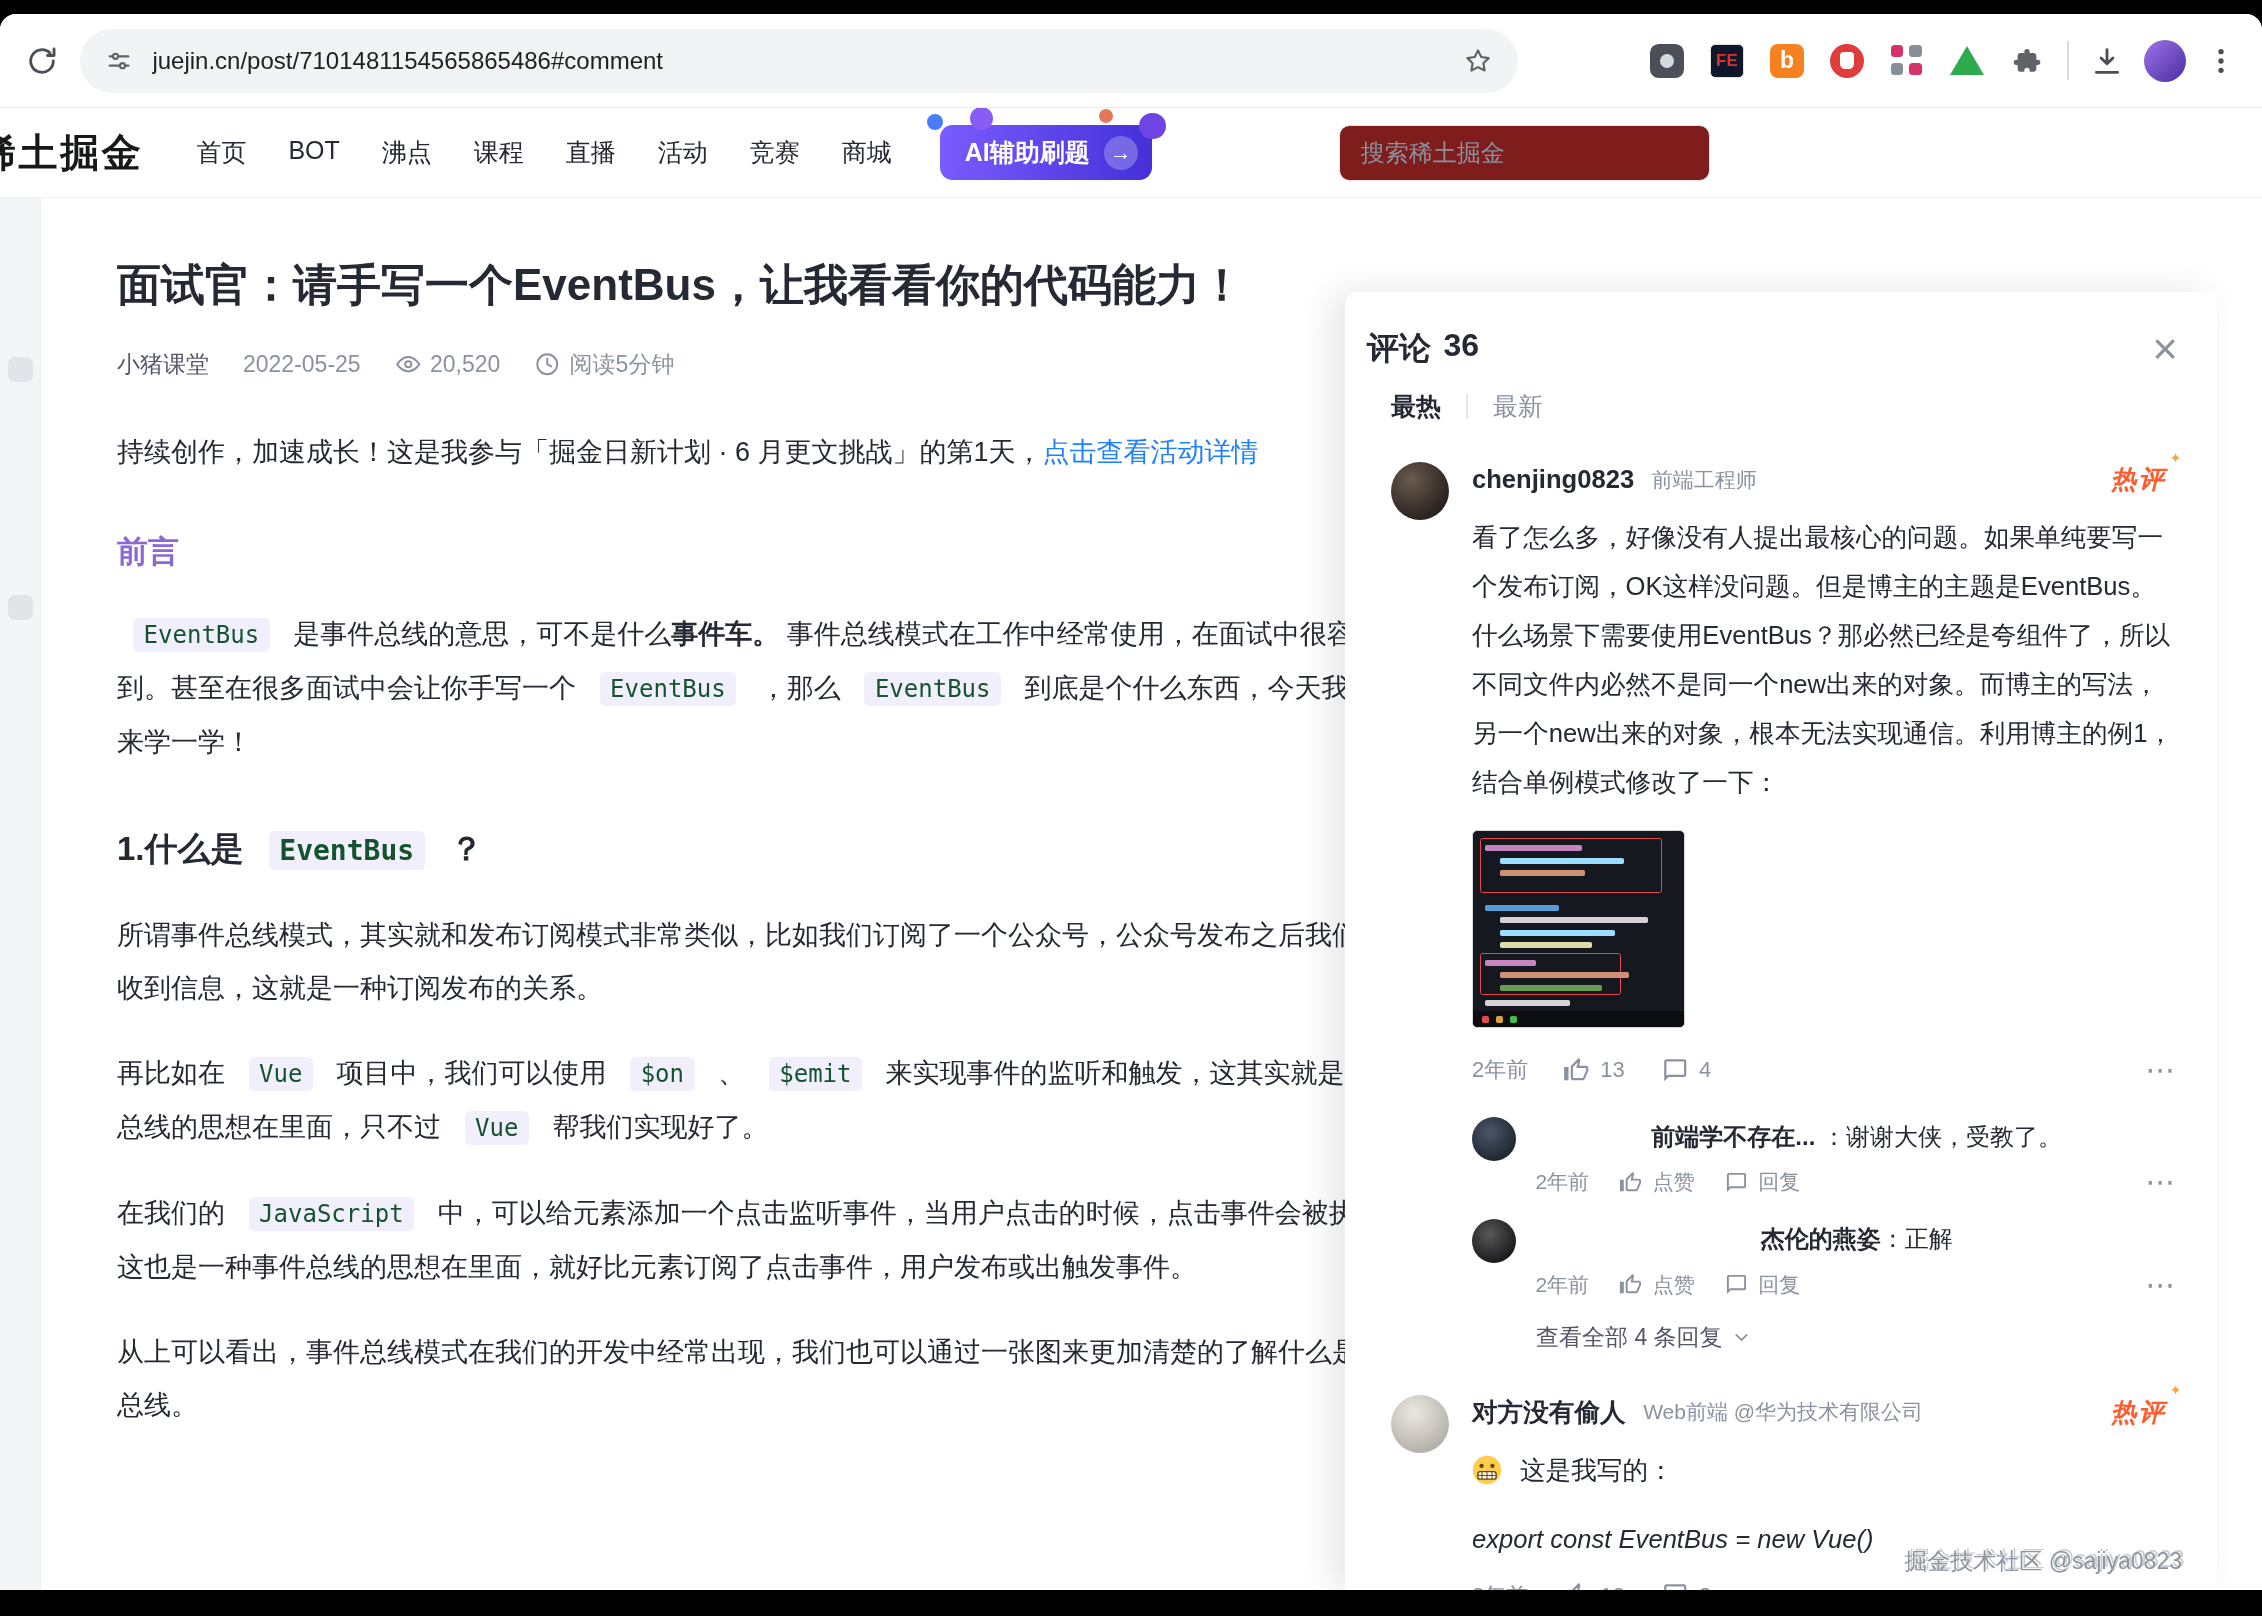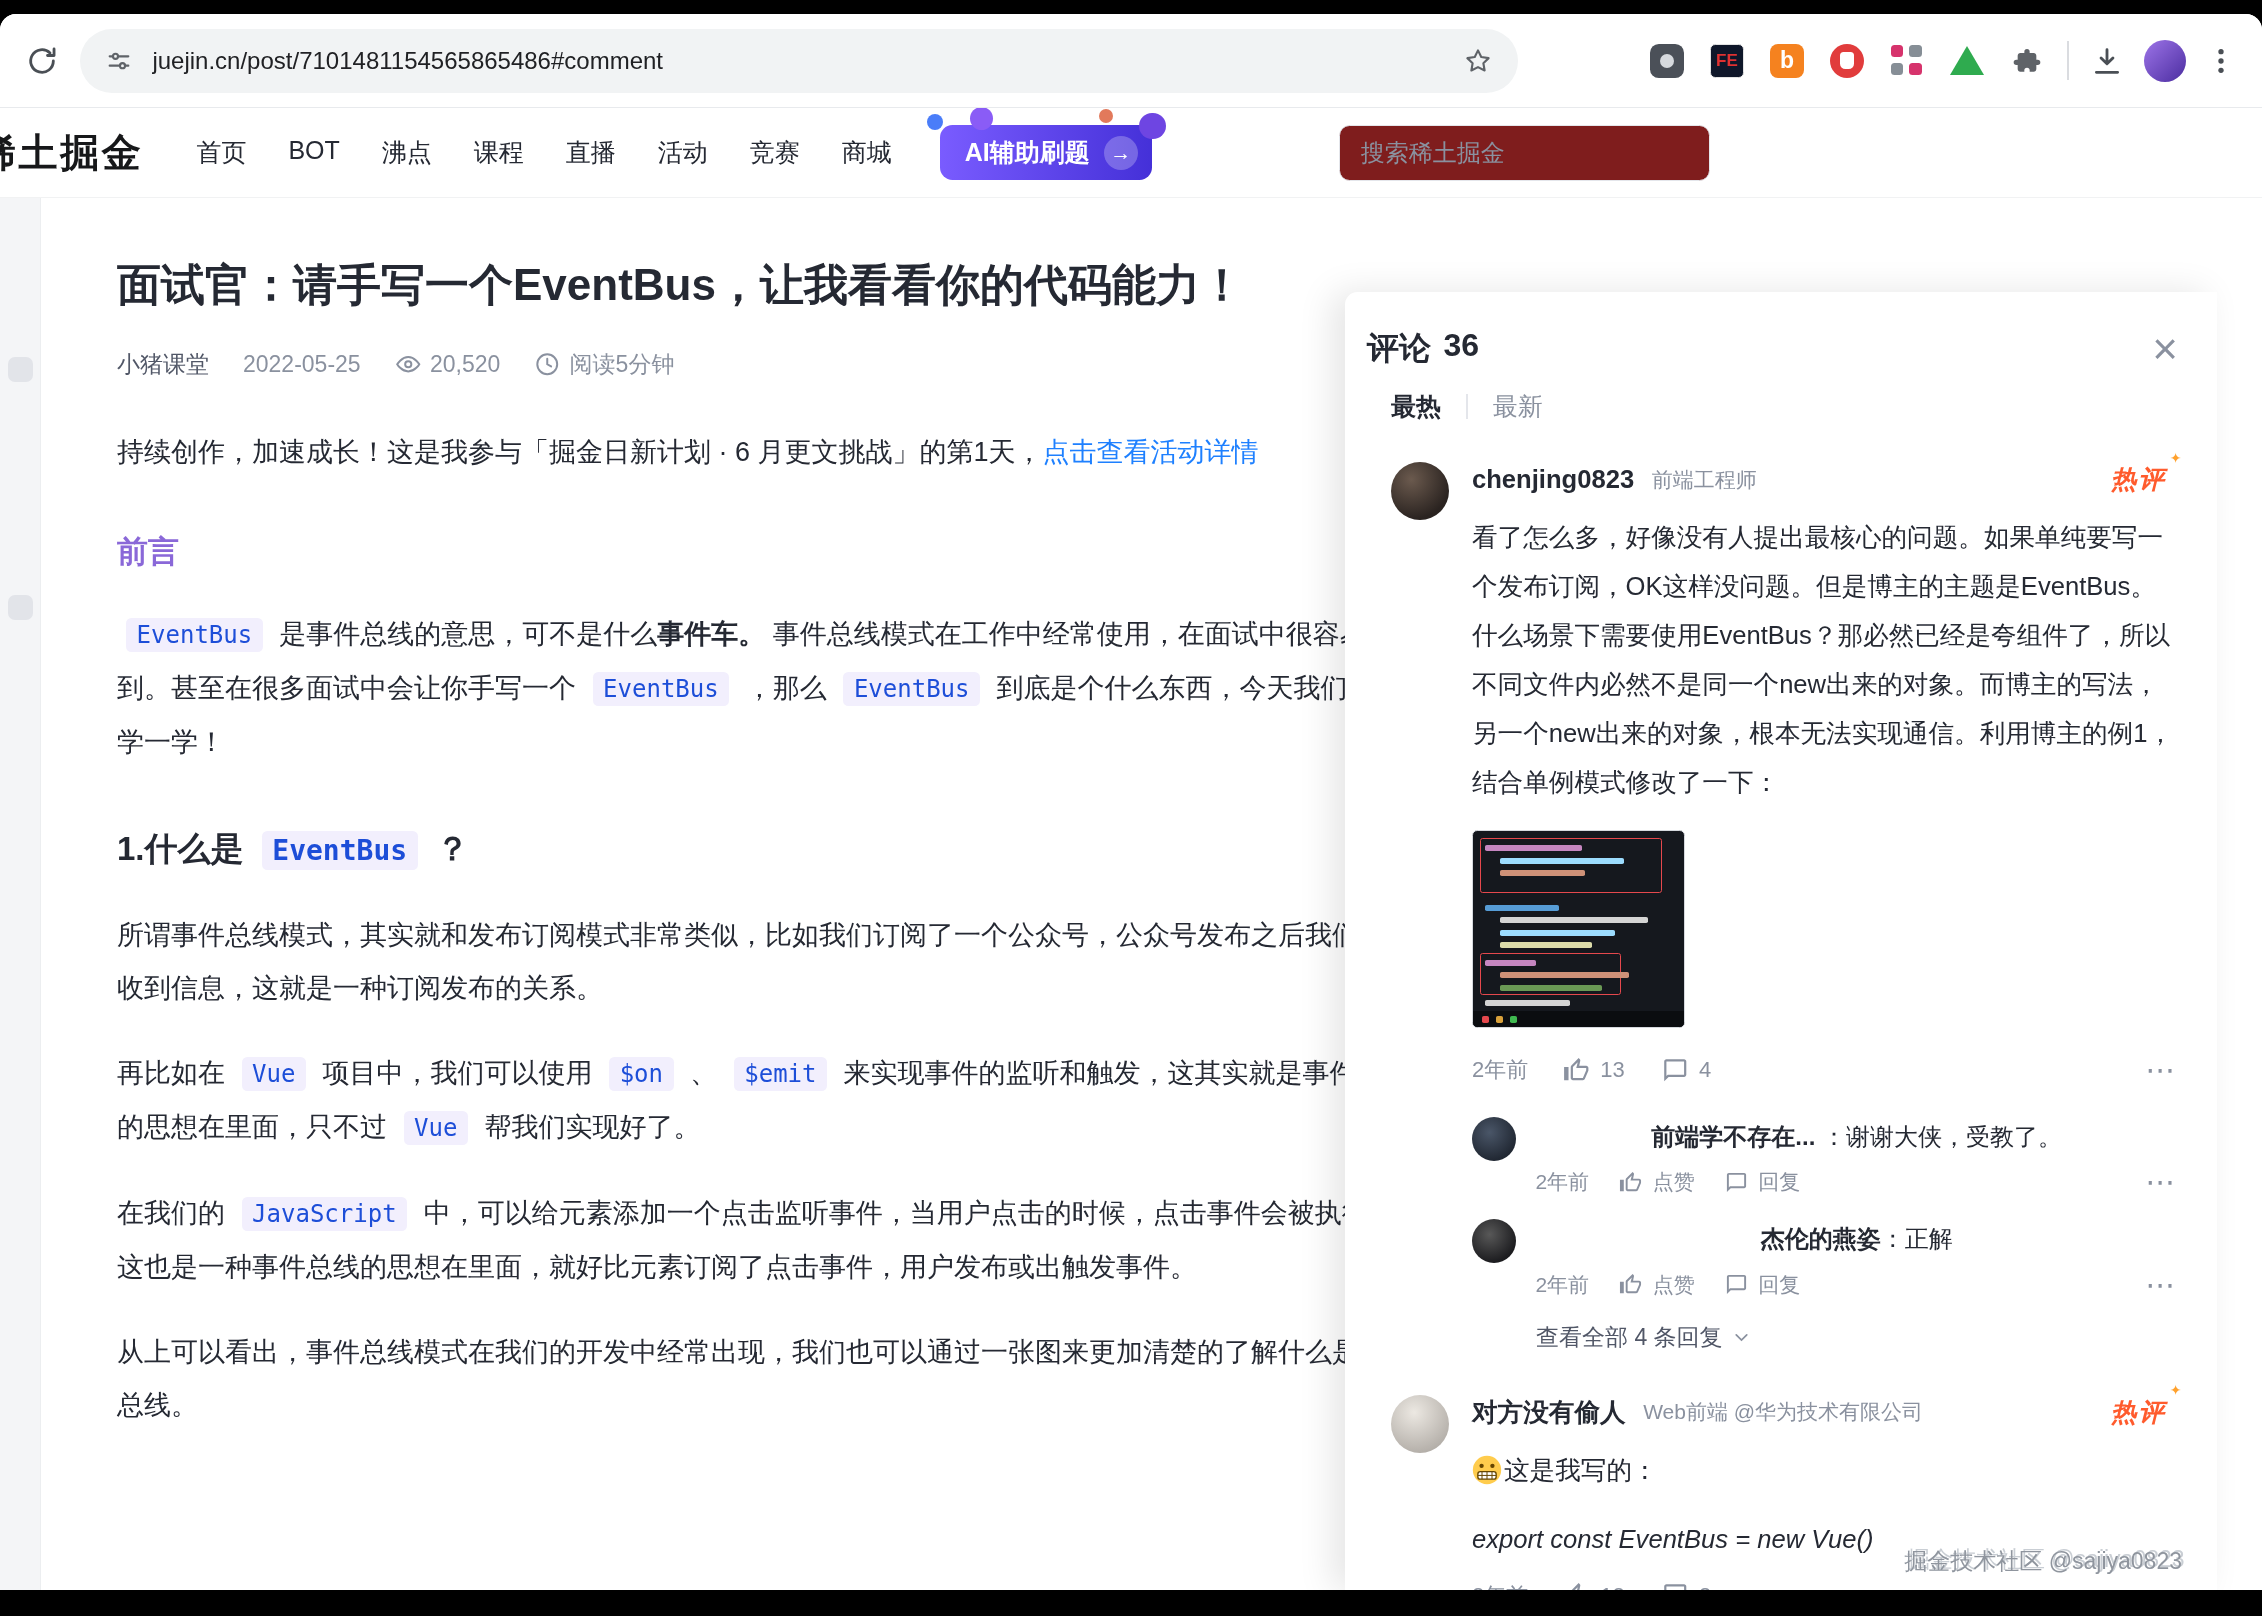--- a/index.html
+++ b/index.html
@@ -67,22 +67,22 @@
   .article-title { width:1288px; font-size:44px; line-height:1.32; font-weight:700; color:#252933; margin:0; }
   .article-meta { display:flex; align-items:center; gap:34px; margin-top:35px; color:#8a919f; font-size:23px; }
   .meta-author { color:#515767; cursor:pointer; }
   .meta-item { display:flex; align-items:center; gap:8.8px; }
   .article-body { width:1297px; margin-top:46px; font-size:27px; line-height:53px; color:#252933; }
   .article-body p { margin:0 0 32px 0; }
   .link { color:#1e80ff; text-decoration:none; cursor:pointer; }
   .h-preface { font-size:31px; font-weight:700; color:#8a68d8; margin:46px 0 30px 0; }
   .h-section { font-size:33px; font-weight:700; color:#252933; margin:53px 0 32px 0; }
   .inline-code {
-    background:#f2effd; color:#1d4ed8; font-family:"DejaVu Sans Mono","Liberation Mono",monospace;
-    font-size:24px; padding:2.6px 10.6px; border-radius:5.3px; margin:0 9px; white-space:nowrap;
+    background:#f2effd; color:#14532d; font-family:"DejaVu Sans Mono","Liberation Mono",monospace;
+    font-size:24px; padding:2.6px 10.6px; border-radius:5.3px; margin:0 16px; white-space:nowrap;
   }
   .h-section .inline-code { font-size:28px; }
   strong { font-weight:700; }
   
   .panel {
     position:absolute; left:1345px; top:94px; bottom:0; width:872px; background:#fff;
     border-radius:12.4px 0 0 0; box-shadow:-12.4px 0 35px rgba(0,0,0,.10); z-index:20;
   }
   .panel-header { display:flex; align-items:flex-end; padding:35px 39px 14px 22px; }
   .panel-title { font-size:32px; font-weight:700; color:#252933; display:flex; gap:12.4px; }
@@ -119,21 +119,21 @@
   .replies { margin-top:32px; }
   .reply { display:flex; margin-bottom:23px; }
   .r-avatar { width:44px; height:44px; border-radius:50%; flex:none; cursor:pointer; }
   .r-main { margin-left:19.4px; flex:1; min-width:0; }
   .r-text { font-size:24px; color:#252933; line-height:39px;text-align:center; }
   .r-name { font-weight:600; cursor:pointer; }
   .r-meta { display:flex; align-items:center; margin-top:12.4px; color:#8a919f; font-size:21px; }
   .r-meta .meta-time { margin-right:30px; }
   .r-meta .meta-act { margin-right:30px; }
   .view-all { display:flex; align-items:center; gap:8.8px; font-size:23px; color:#515767; margin:7px 0 42px 64px; cursor:pointer; }
-  .c-body-line { margin-top:17.6px; font-size:25.6px; line-height:46px; color:#252933; display:flex; align-items:center; gap:2px; }
+  .c-body-line { margin-top:17.6px; font-size:25.6px; line-height:46px; color:#252933; display:flex; align-items:center; gap:18px; }
   .code-line { margin-top:32px; font-size:25.6px; color:#252933;font-style:italic; }
   .watermark { position:absolute; right:35px; bottom:12.4px; font-size:23px; pointer-events:none; }
   .wm-back { position:absolute; left:2.6px; top:-2.6px; color:#c9ced4; white-space:nowrap; }
   .wm-front { position:relative; color:#8f959e; white-space:nowrap; }
   svg { display:block; }
 </style>
 </head>
 <body>
 
 <div class="window">

